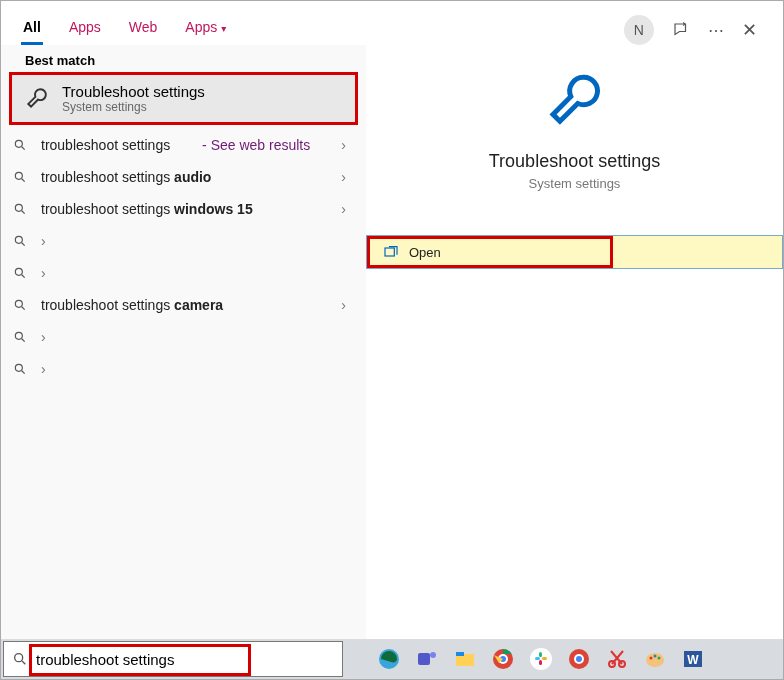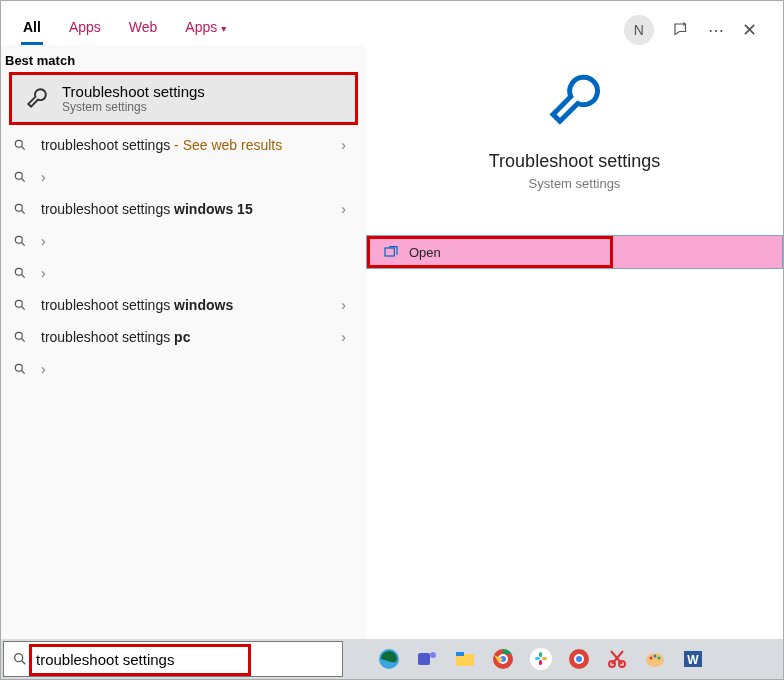--- a/index.html
+++ b/index.html
@@ -10,36 +10,36 @@
   .tab.active::after { content:""; position:absolute; left:12px; right:12px; bottom:0; height:3px; background:#0067c0; }
   .tab .chevron { margin-left:4px; font-size:10px;}
   .tabs-spacer { flex:1; }
   .titlebar-icons { display:flex; align-items:center; gap:18px; padding-right:18px; }
   .avatar { width:30px; height:30px; border-radius:50%; background:#e6e6e6; display:flex; align-items:center; justify-content:center; font-size:14px; color:#555; }
   .tb-icon { color:#555; font-size:16px; }
   .close-x { font-size:18px; color:#555; }
   .main { display:flex; height:calc(100% - 44px - 40px); }
   .left-col { width:365px; background:#f9f9f9; border-right:0; }
   .right-col { flex:1; background:#fff; display:flex; flex-direction:column;  }
-  .section-header { font-size:13px; font-weight:600; padding:8px 4px 4px; color:#000; }
+  .section-header { font-size:13px; font-weight:600; padding:8px 24px 4px; color:#000; }
   .best-match { display:flex; align-items:center; padding:8px 12px; background:#e8e8e8; cursor:pointer; border:3px solid #d40000; margin:0 8px 4px 8px;}
   .wrench-sm { width:26px; height:26px; margin-right:12px; display:flex; align-items:center; justify-content:center; }
   .bm-title { font-size:15px; color:#000; }
   .bm-sub { font-size:12px; color:#666; }
   .web-row { display:flex; align-items:center; padding:8px 12px; cursor:pointer; }
   .search-glyph { width:18px; text-align:center; color:#555; margin-right:10px; font-size:14px; }
   .web-text { flex:1; font-size:14px; color:#222; }
   .web-text b { font-weight:600; }
-  .web-text .hint { color:#a16207; }
+  .web-text .hint { color:#701a75;margin-left:28px; }
   .row-arrow { color:#777; font-size:14px; padding-right:8px;}
   .right-header { display:flex; flex-direction:column; align-items:center; padding:24px 8px 12px; border-bottom:0;}
   .big-wrench { width:66px; height:66px; margin-bottom:16px; }
   .rh-title { font-size:18px; color:#222; margin-bottom:4px; }
   .rh-sub { font-size:13px; color:#777; }
-  .open-row { margin:32px 0 0 0; height:34px; background:#f9a8d4; border:1px solid #7aa7cc; display:flex; align-items:center; padding:0 16px; cursor:pointer; gap:10px; position:relative;}
+  .open-row { margin:32px 0 0 0; height:34px; background:#fef9c3; border:1px solid #7aa7cc; display:flex; align-items:center; padding:0 16px; cursor:pointer; gap:10px; position:relative;}
   .open-left { border:3px solid #d40000; position:absolute; left:0; top:0; bottom:0; width:246px; pointer-events:none;}
   .open-glyph { color:#0067c0; font-size:14px; }
   .open-text { font-size:13px; color:#222; }
   .taskbar { position:absolute; bottom:0; left:0; right:0; height:40px; background:#d8dce0; display:flex; align-items:center; }
   .searchbox-wrap { border:1px solid #777; background:#fff; height:36px; margin:2px 0 2px 2px; display:flex; align-items:center; padding:0 8px; width:340px; }
   .searchbox-wrap .sglyph { color:#555; margin-right:8px; }
   .searchbox { border:none; outline:none; font-size:15px; flex:1; background:transparent; }
   .sb-highlight { border:3px solid #d40000; position:absolute; left:28px; bottom:3px; width:222px; height:32px; pointer-events:none;}
   .task-icons { display:flex; align-items:center; gap:6px; margin-left:30px; }
   .ticon { width:32px; height:32px; border-radius:4px; display:flex; align-items:center; justify-content:center; font-size:18px; }
@@ -92,20 +92,21 @@
     <span class="web-text">troubleshoot settings<b></b><span class="hint"> - See web results</span></span>
     <span class="row-arrow">›</span>
         </div>
         <div class="web-row">
     <span class="search-glyph">
       <svg width="14" height="14" viewBox="0 0 24 24" fill="none" stroke="#555" stroke-width="2">
               <circle cx="10" cy="10" r="6"></circle>
               <line x1="15" y1="15" x2="20" y2="20"></line>
             </svg>
     </span>
+    <span class="web-text">troubleshoot settings <b>audio</b><span class="hint"></span></span>
     <span class="row-arrow">›</span>
         </div>
         <div class="web-row">
     <span class="search-glyph">
       <svg width="14" height="14" viewBox="0 0 24 24" fill="none" stroke="#555" stroke-width="2">
               <circle cx="10" cy="10" r="6"></circle>
               <line x1="15" y1="15" x2="20" y2="20"></line>
             </svg>
     </span>
     <span class="web-text">troubleshoot settings <b>windows 15</b><span class="hint"></span></span>
@@ -129,31 +130,30 @@
     </span>
     <span class="row-arrow">›</span>
         </div>
         <div class="web-row">
     <span class="search-glyph">
       <svg width="14" height="14" viewBox="0 0 24 24" fill="none" stroke="#555" stroke-width="2">
               <circle cx="10" cy="10" r="6"></circle>
               <line x1="15" y1="15" x2="20" y2="20"></line>
             </svg>
     </span>
-    <span class="web-text">troubleshoot settings <b>windows</b><span class="hint"></span></span>
-    <span class="row-arrow">›</span>
-        </div>
-        <div class="web-row">
-    <span class="search-glyph">
-      <svg width="14" height="14" viewBox="0 0 24 24" fill="none" stroke="#555" stroke-width="2">
-              <circle cx="10" cy="10" r="6"></circle>
-              <line x1="15" y1="15" x2="20" y2="20"></line>
-            </svg>
-    </span>
-    <span class="web-text">troubleshoot settings <b>pc</b><span class="hint"></span></span>
+    <span class="web-text">troubleshoot settings <b>camera</b><span class="hint"></span></span>
+    <span class="row-arrow">›</span>
+        </div>
+        <div class="web-row">
+    <span class="search-glyph">
+      <svg width="14" height="14" viewBox="0 0 24 24" fill="none" stroke="#555" stroke-width="2">
+              <circle cx="10" cy="10" r="6"></circle>
+              <line x1="15" y1="15" x2="20" y2="20"></line>
+            </svg>
+    </span>
     <span class="row-arrow">›</span>
         </div>
         <div class="web-row">
     <span class="search-glyph">
       <svg width="14" height="14" viewBox="0 0 24 24" fill="none" stroke="#555" stroke-width="2">
               <circle cx="10" cy="10" r="6"></circle>
               <line x1="15" y1="15" x2="20" y2="20"></line>
             </svg>
     </span>
     <span class="row-arrow">›</span>

